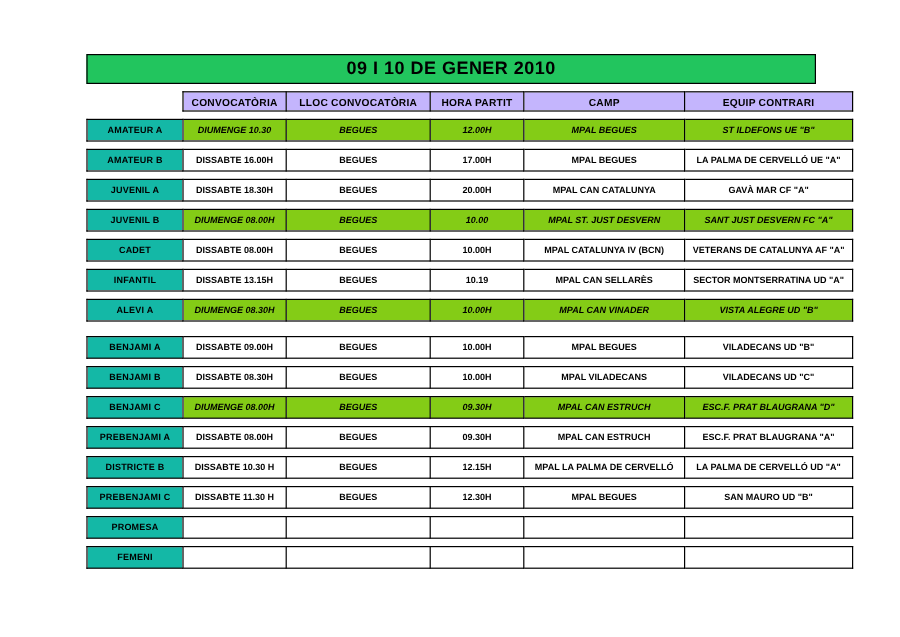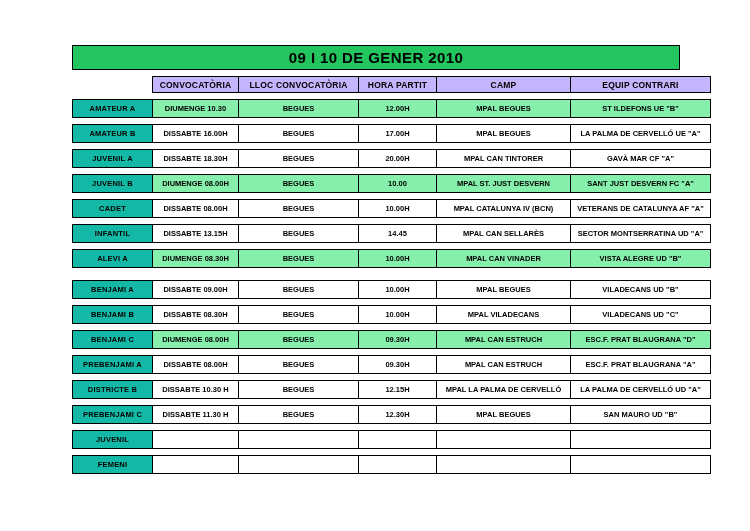--- a/index.html
+++ b/index.html
@@ -81,21 +81,22 @@
     border: none;
     background: #ffffff;
     height: 6px;
   }
   td.team {
     background: #14b8a6;
     font-size: 9px;
     letter-spacing: 0.2px;
   }
   tr.hl td.data {
-    background: #86efac;
+    background: #84cc16;
+    font-style: italic;
   }
   td.data {
     background: #ffffff;
   }
   td.empty {
     background: #ffffff;
   }
 </style>
 </head>
 <body>
@@ -147,21 +148,21 @@
           <td class="data">LA PALMA DE CERVELLÓ UE "A"</td>
         </tr>
         <tr class="spacer">
           <td colspan="6"></td>
         </tr>
         <tr class="datarow">
           <td class="team">JUVENIL A</td>
           <td class="data">DISSABTE 18.30H</td>
           <td class="data">BEGUES</td>
           <td class="data">20.00H</td>
-          <td class="data">MPAL CAN TINTORER</td>
+          <td class="data">MPAL CAN CATALUNYA</td>
           <td class="data">GAVÀ MAR CF "A"</td>
         </tr>
         <tr class="spacer">
           <td colspan="6"></td>
         </tr>
         <tr class="datarow hl">
           <td class="team">JUVENIL B</td>
           <td class="data">DIUMENGE 08.00H</td>
           <td class="data">BEGUES</td>
           <td class="data">10.00</td>
@@ -179,21 +180,21 @@
           <td class="data">MPAL CATALUNYA IV (BCN)</td>
           <td class="data">VETERANS DE CATALUNYA AF "A"</td>
         </tr>
         <tr class="spacer">
           <td colspan="6"></td>
         </tr>
         <tr class="datarow">
           <td class="team">INFANTIL</td>
           <td class="data">DISSABTE 13.15H</td>
           <td class="data">BEGUES</td>
-          <td class="data">14.45</td>
+          <td class="data">10.19</td>
           <td class="data">MPAL CAN SELLARÈS</td>
           <td class="data">SECTOR MONTSERRATINA UD "A"</td>
         </tr>
         <tr class="spacer">
           <td colspan="6"></td>
         </tr>
         <tr class="datarow hl">
           <td class="team">ALEVI A</td>
           <td class="data">DIUMENGE 08.30H</td>
           <td class="data">BEGUES</td>
@@ -267,21 +268,21 @@
           <td class="data">DISSABTE 11.30 H</td>
           <td class="data">BEGUES</td>
           <td class="data">12.30H</td>
           <td class="data">MPAL BEGUES</td>
           <td class="data">SAN MAURO UD "B"</td>
         </tr>
         <tr class="spacer">
           <td colspan="6"></td>
         </tr>
         <tr class="datarow">
-          <td class="team">JUVENIL</td>
+          <td class="team">PROMESA</td>
           <td class="empty"></td>
           <td class="empty"></td>
           <td class="empty"></td>
           <td class="empty"></td>
           <td class="empty"></td>
         </tr>
         <tr class="spacer">
           <td colspan="6"></td>
         </tr>
         <tr class="datarow">

